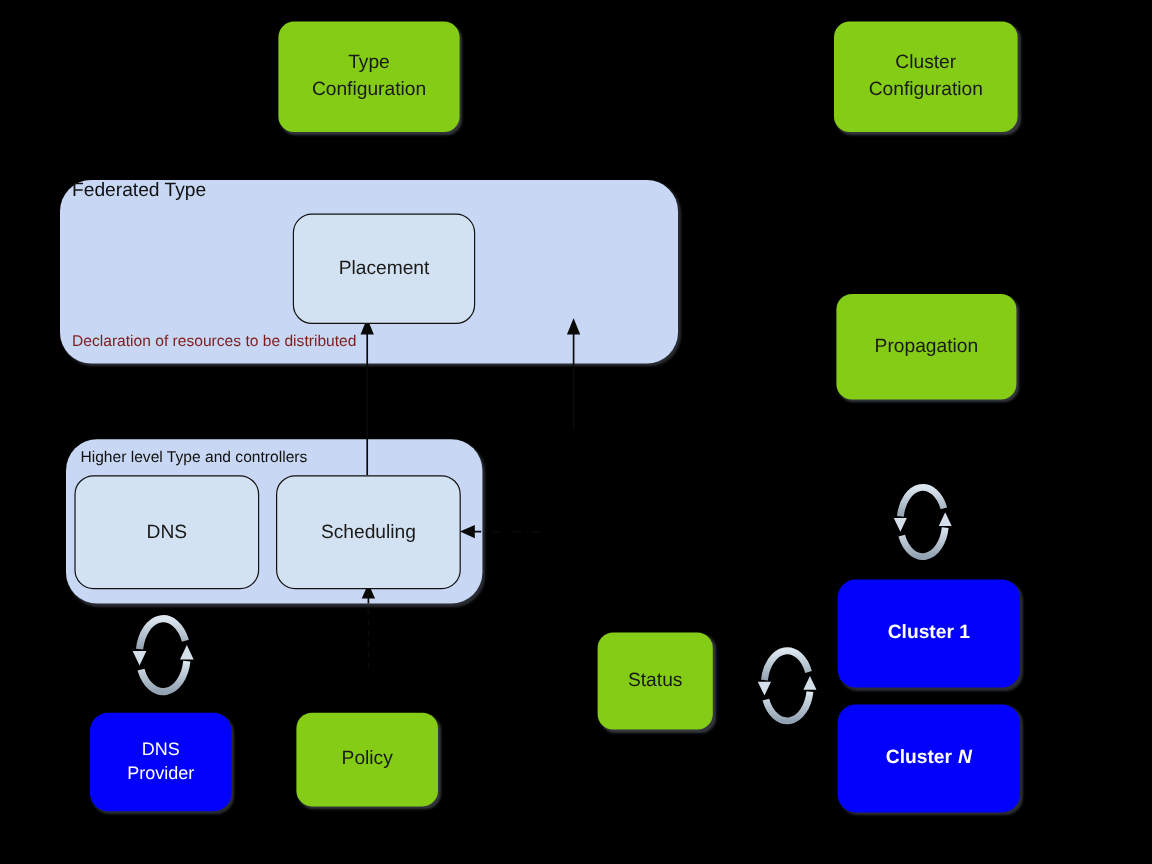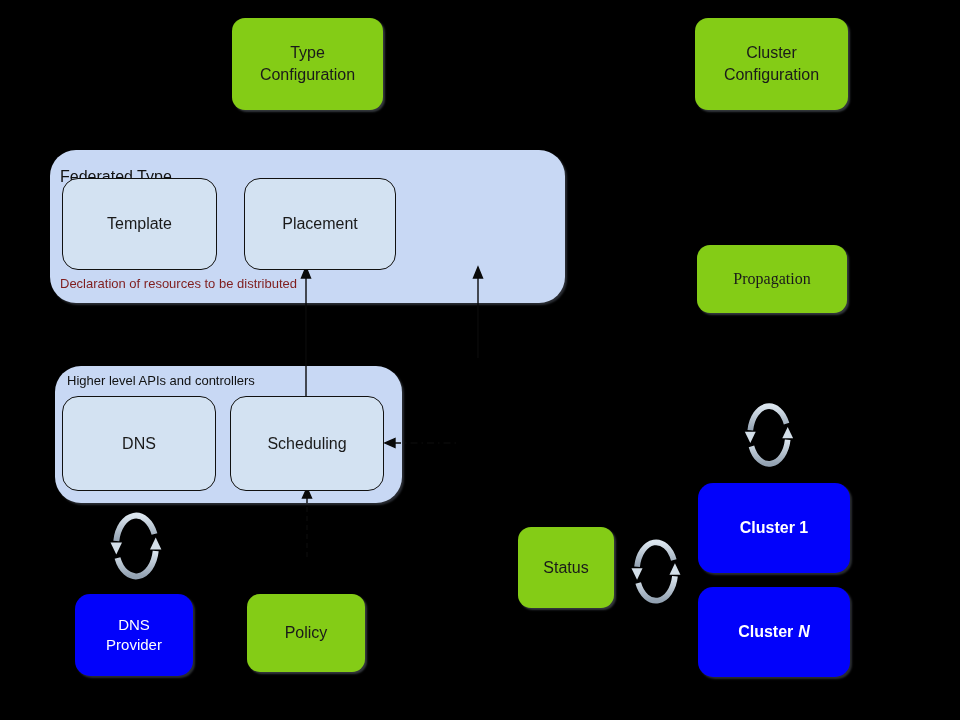--- a/index.html
+++ b/index.html
@@ -15,40 +15,40 @@
   .light  { background:#84cc16; box-shadow:2px 2px 2px rgba(130,140,152,0.40); }
   .blue   { background:#0202fb; color:#ffffff; font-weight:bold;
             border-radius:15px; box-shadow:2px 2px 2px rgba(120,128,140,0.35); }
   .blue.normal { font-weight:normal; }
   .inner  { background:#d3e2f2; border:1.4px solid #111111; border-radius:16px; box-shadow:none; }
   .group  {
     position:absolute; background:#c8d8f4; border-radius:26px;
     box-shadow:2px 2px 2px rgba(120,130,145,0.35);
   }
   .group-title {
-    position:absolute; left:10px; top:18px; font-size:16px; color:#111;
+    position:absolute; left:10px; top:0; font-size:16px; color:#111;
   }
   .group-title.small { font-size:13px; top:7px; left:12px; }
   .group-caption {
     position:absolute; left:10px; bottom:12px; font-size:13px; color:#7f1d1d;
   }
   
   #type-config      { left:232px; top:18px;  width:151px; height:92px; }
   #cluster-config   { left:695px; top:18px;  width:153px; height:92px; }
   #federated        { left:50px;  top:150px; width:515px; height:153px; }
   #template         { left:62px;  top:178px; width:153px; height:90px; }
   #placement        { left:232px; top:178px; width:150px; height:90px;margin-left:12px; }
   #overrides        { left:402px; top:178px; width:154px; height:90px; }
-  #propagation      { left:697px; top:245px; width:150px; height:68px;font-family:Liberation Serif, serif; }
+  #propagation      { left:697px; top:245px; width:150px; height:88px; }
   #higher           { left:55px;  top:366px; width:347px; height:137px; }
   #dns              { left:62px;  top:396px; width:152px; height:93px; }
   #scheduling       { left:230px; top:396px; width:152px; height:93px; }
   #dns-provider     { left:75px;  top:594px; width:118px; height:82px; font-size:15px; }
   #policy           { left:247px; top:594px; width:118px; height:78px; }
-  #status           { left:498px; top:527px; width:96px; height:81px;margin-left:20px; }
+  #status           { left:498px; top:527px; width:96px; height:81px; }
   #cluster1         { left:698px; top:483px; width:152px; height:90px; }
   #clustern         { left:698px; top:587px; width:152px; height:90px; }
   .italic-n { font-style:italic; margin-left:5px; }
   
   .sync { position:absolute; }
   #sync-dns    { left:108px; top:507px; width:56px; height:78px; }
   #sync-prop   { left:742px; top:398px; width:54px; height:74px; }
   #sync-status { left:628px; top:534px; width:56px; height:75px; }
   
   #connectors { position:absolute; left:0; top:0; pointer-events:none; }
@@ -73,21 +73,21 @@
       </symbol>
     </defs>
   </svg>
 
   <div id="federated" class="group">
     <div class="group-title">Federated Type</div>
     <div class="group-caption">Declaration of resources to be distributed</div>
   </div>
 
   <div id="higher" class="group">
-    <div class="group-title small">Higher level APIs and controllers</div>
+    <div class="group-title small">Higher level Type and controllers</div>
   </div>
 
   <svg id="connectors" width="960" height="720">
     <g stroke="#0a0a0a" stroke-width="1.4" fill="#0a0a0a">
 
       <line x1="306" y1="278" x2="306" y2="396"></line>
       <polygon points="306,267 301.5,278 310.5,278"></polygon>
 
       <line x1="478" y1="278" x2="478" y2="358"></line>
       <polygon points="478,267 473.5,278 482.5,278"></polygon>
@@ -99,21 +99,20 @@
       <polygon points="307,488 302.5,498 311.5,498"></polygon>
     </g>
   </svg>
 
   <div id="type-config" class="node light">Type
 Configuration</div>
 
   <div id="cluster-config" class="node light">Cluster
 Configuration</div>
 
-  <div id="template" class="node inner">Template</div>
 
   <div id="placement" class="node inner">Placement</div>
 
 
   <div id="propagation" class="node light">Propagation</div>
 
   <div id="dns" class="node inner">DNS</div>
 
   <div id="scheduling" class="node inner">Scheduling</div>
 

